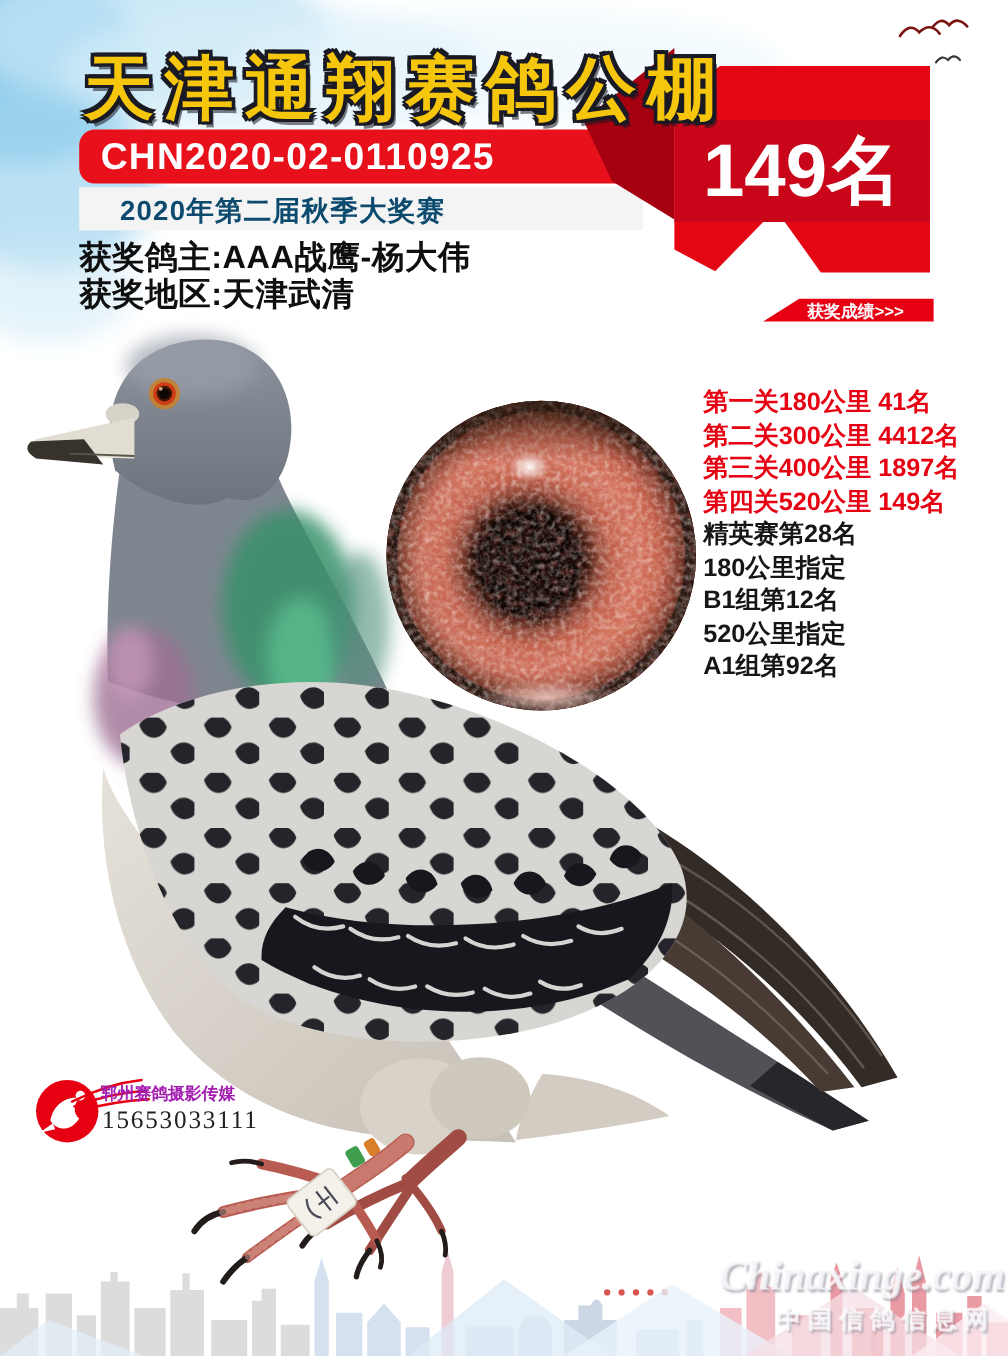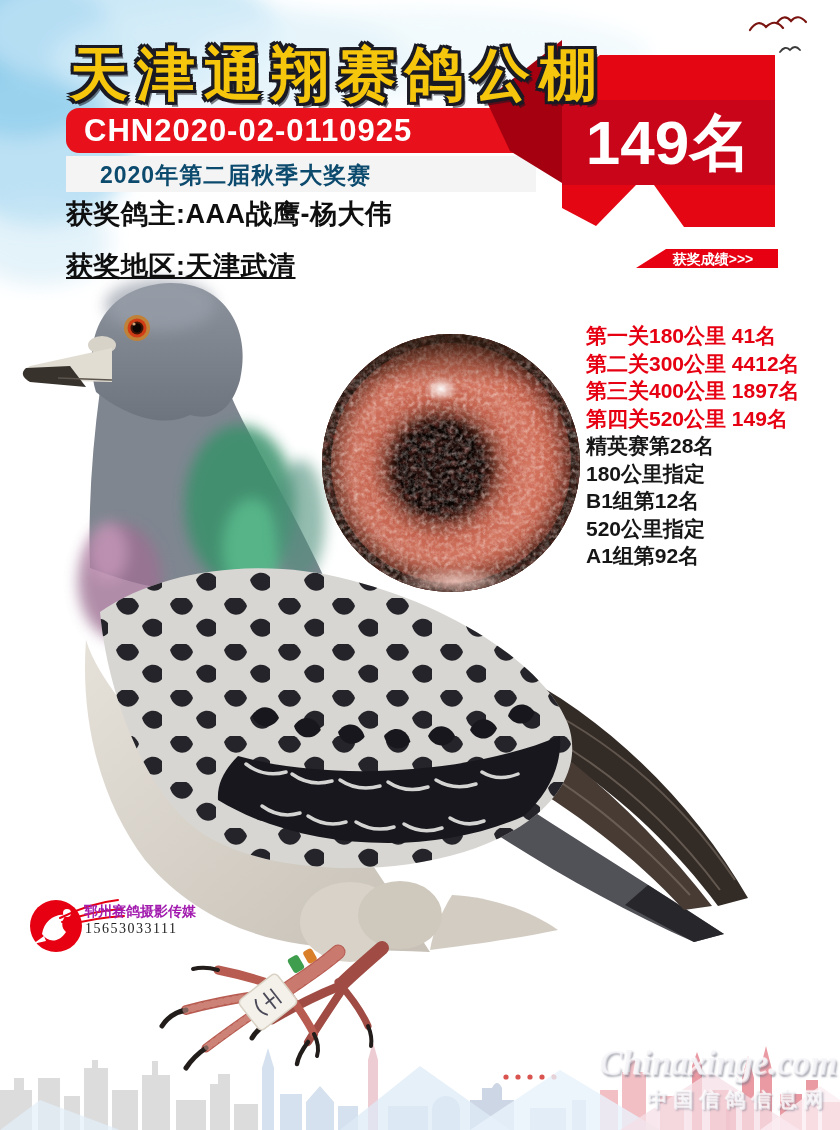--- a/index.html
+++ b/index.html
@@ -14,21 +14,21 @@
     text-shadow:-3px -3px 0 #1a1a24,3px -3px 0 #1a1a24,-3px 3px 0 #1a1a24,3px 3px 0 #1a1a24,
       -3px 0 0 #1a1a24,3px 0 0 #1a1a24,0 -3px 0 #1a1a24,0 3px 0 #1a1a24,4px 5px 0 rgba(22,22,32,.55);}
   .ring-number{left:84px;top:108px;height:35px;line-height:45px;font-size:31px;font-weight:bold;
     color:#fff;letter-spacing:1px;white-space:nowrap;}
   .rank-badge{left:562px;top:101px;width:213px;height:84px;line-height:84px;text-align:center;
     font-size:62px;font-weight:bold;color:#fff;white-space:nowrap;}
   .event-name{left:100px;top:160px;font-size:23px;font-weight:bold;color:#0c4a6e;
     letter-spacing:1px;white-space:nowrap;}
   .owner-line,.region-line{left:66px;font-size:27px;font-weight:bold;color:#0f0f0f;
     letter-spacing:.5px;white-space:nowrap;}
-  .owner-line{top:196px;} .region-line{top:248px;text-decoration:underline;}
+  .owner-line{top:196px;} .region-line{top:227px;}
 
   
   .results-banner-label{left:648px;top:250px;width:130px;height:26px;line-height:18px;
     text-align:center;font-size:14px;font-weight:bold;color:#fff;white-space:nowrap;}
   .results{left:586px;top:282px;font-size:21px;font-weight:bold;line-height:27.5px;white-space:nowrap;margin-top:40px;}
   .results .r-red{color:#e60012;}
   .results .r-black{color:#161616;}
 
   
   .eye-photo{left:322px;top:334px;width:258px;height:258px;border-radius:50%;overflow:hidden;
@@ -39,21 +39,21 @@
   .eye-photo::before{content:"";position:absolute;inset:0;border-radius:50%;
     background:linear-gradient(to bottom,rgba(45,24,12,.6) 0%,rgba(45,24,12,0) 20%);}
   .eye-highlight{left:102px;top:42px;width:34px;height:26px;border-radius:50%;
     background:radial-gradient(ellipse at center,rgba(255,255,255,.95),rgba(255,255,255,0) 70%);}
   .eye-lid{left:74px;bottom:-4px;width:120px;height:30px;
     background:radial-gradient(ellipse at center,rgba(238,196,186,.9),rgba(238,196,186,0) 70%);}
 
   
   .studio-name{left:84px;top:903px;font-size:14px;font-weight:bold;color:#a21caf;
     font-family:"Liberation Serif",serif;white-space:nowrap;}
-  .studio-phone{left:85px;top:921px;font-size:14px;color:#222;letter-spacing:1.5px;
+  .studio-phone{left:85px;top:921px;font-size:21px;color:#222;letter-spacing:1.5px;
     font-family:"Liberation Serif",serif;white-space:nowrap;}
   .wm-site{left:556px;top:1044px;width:282px;text-align:right;font-size:35px;font-weight:bold;
     font-style:italic;font-family:"Liberation Serif",serif;color:rgba(240,240,245,.55);white-space:nowrap;
     text-shadow:-1px -1px 1px rgba(255,255,255,.9),1px 2px 2px rgba(118,118,135,.6);}
   .wm-cn{left:648px;top:1087px;font-size:20px;font-weight:bold;letter-spacing:6px;
     font-family:Liberation Sans, sans-serif;color:rgba(245,245,248,.6);white-space:nowrap;
     text-shadow:-1px -1px 1px rgba(255,255,255,.85),1px 1px 2px rgba(120,120,138,.55);}
 </style>
 </head>
 <body>

